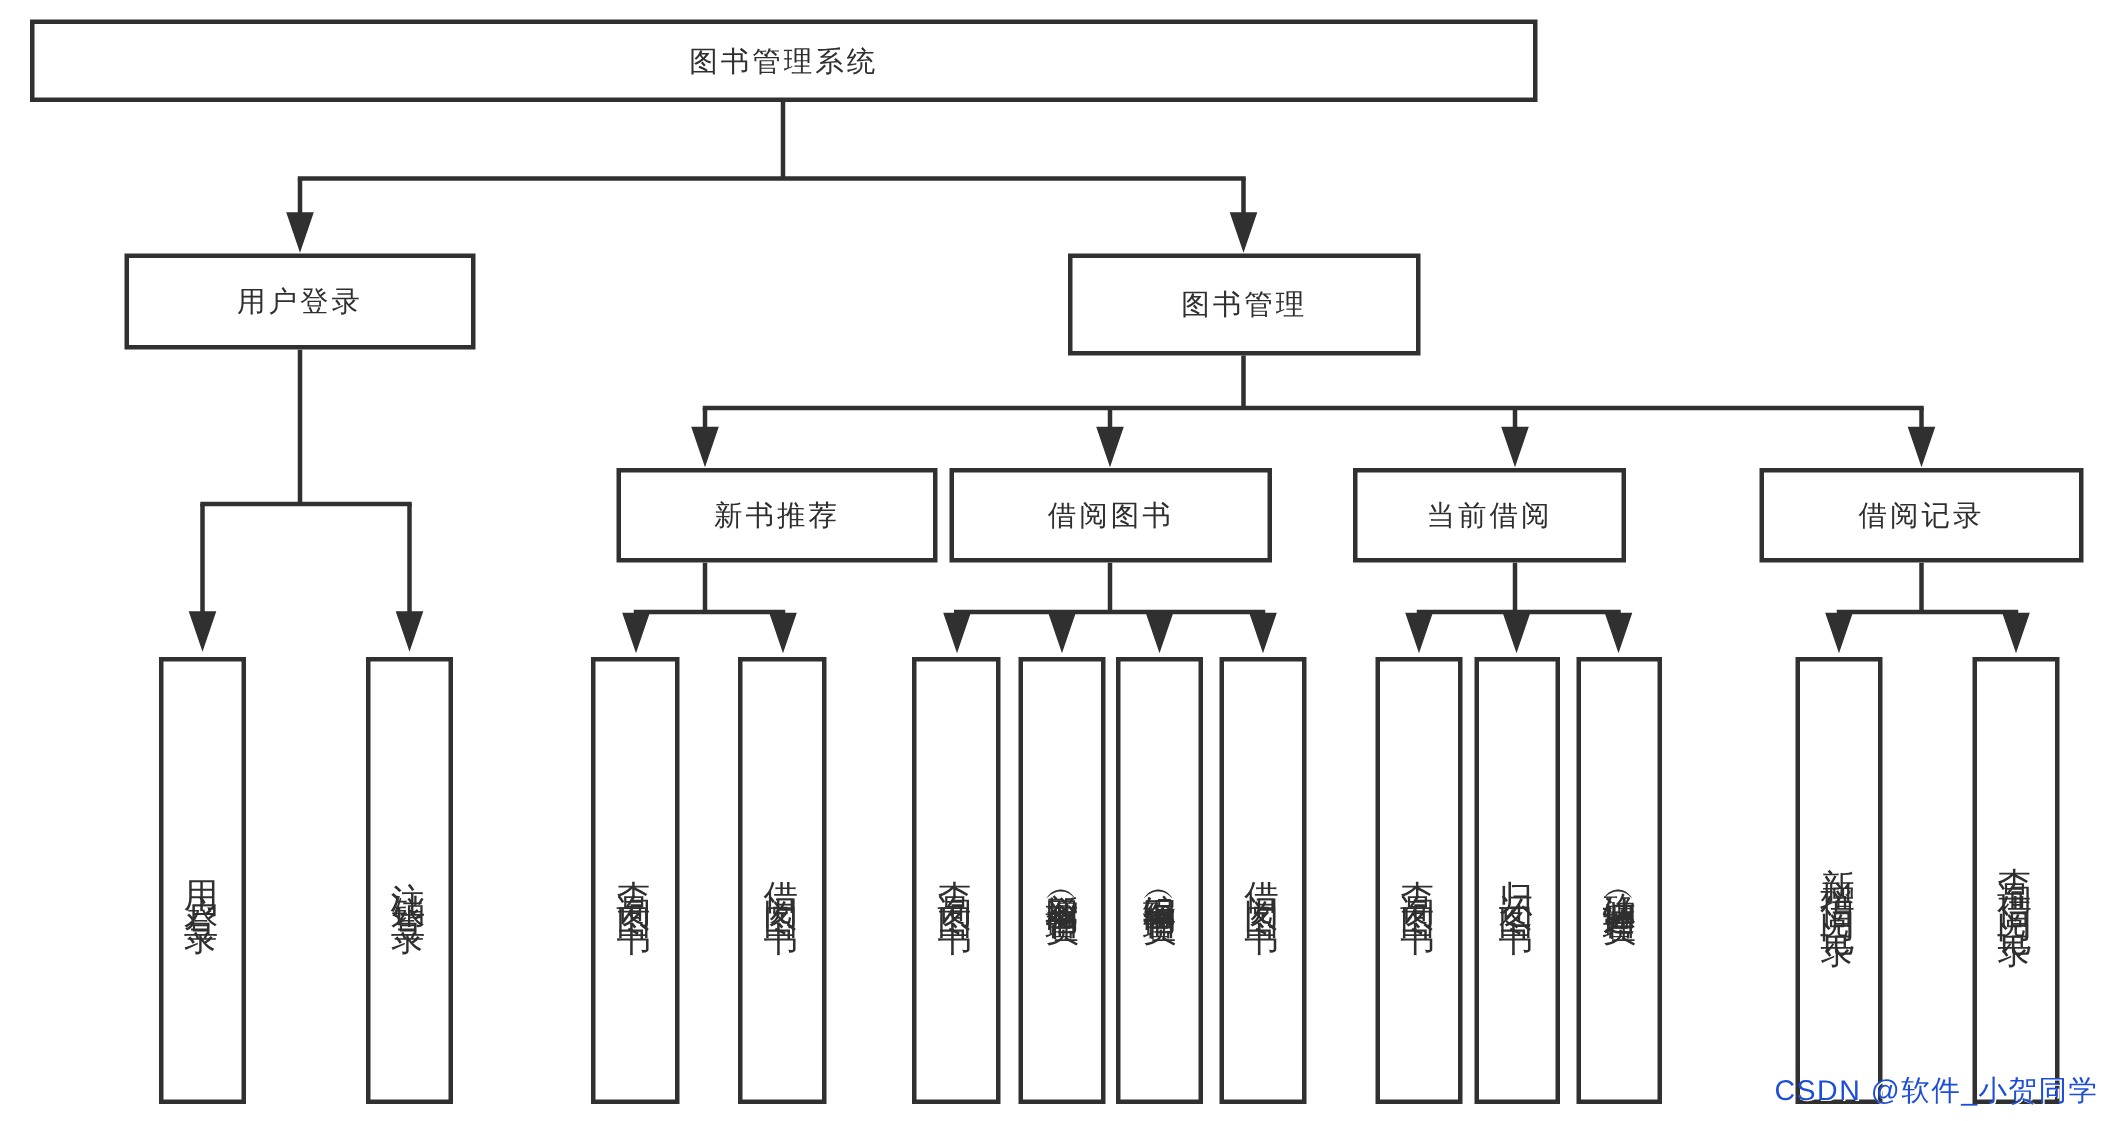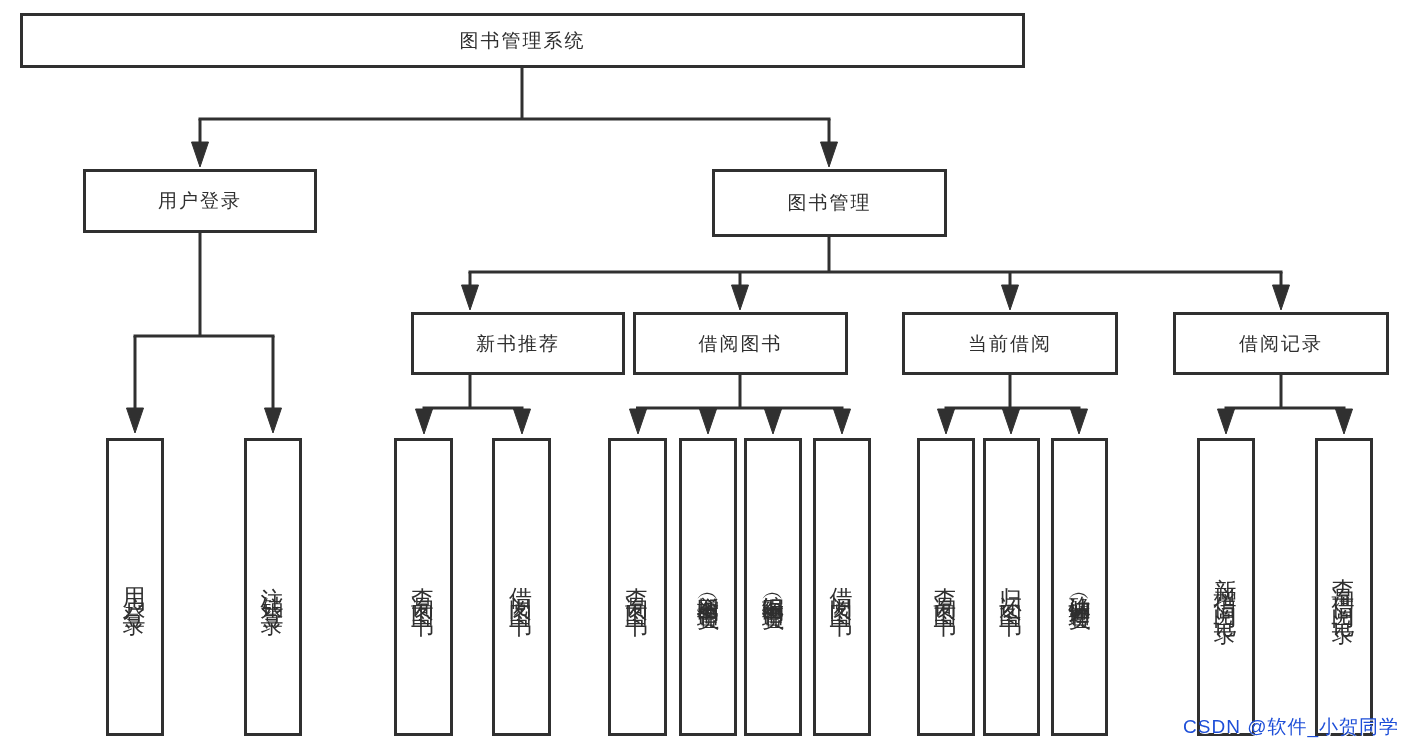--- a/index.html
+++ b/index.html
@@ -89,21 +89,21 @@
   </g>
 </svg>
 
 <div class="node" style="left:20px;top:13px;width:1005px;height:55px;">图书管理系统</div>
 
 <div class="node" style="left:83px;top:169px;width:234px;height:64px;">用户登录</div>
 <div class="node" style="left:712px;top:169px;width:235px;height:68px;">图书管理</div>
 
 <div class="node" style="left:363px;top:312px;width:214px;height:63px;margin-left:48px;">新书推荐</div>
 <div class="node" style="left:633px;top:312px;width:215px;height:63px;">借阅图书</div>
-<div class="node" style="left:902px;top:312px;width:216px;height:63px;">当前借阅</div>
+<div class="node" style="left:902px;top:312px;width:182px;height:63px;">当前借阅</div>
 <div class="node" style="left:1173px;top:312px;width:216px;height:63px;">借阅记录</div>
 
 <div class="node leaf" style="left:106px;width:58px;">用户登录</div>
 <div class="node leaf" style="left:244px;width:58px;">注销登录</div>
 
 <div class="node leaf" style="left:394px;width:59px;">查询图书</div>
 <div class="node leaf" style="left:492px;width:59px;">借阅图书</div>
 
 <div class="node leaf" style="left:608px;width:59px;">查询图书</div>
 <div class="node leaf tight" style="left:679px;width:58px;">新增图书（管理员）</div>

